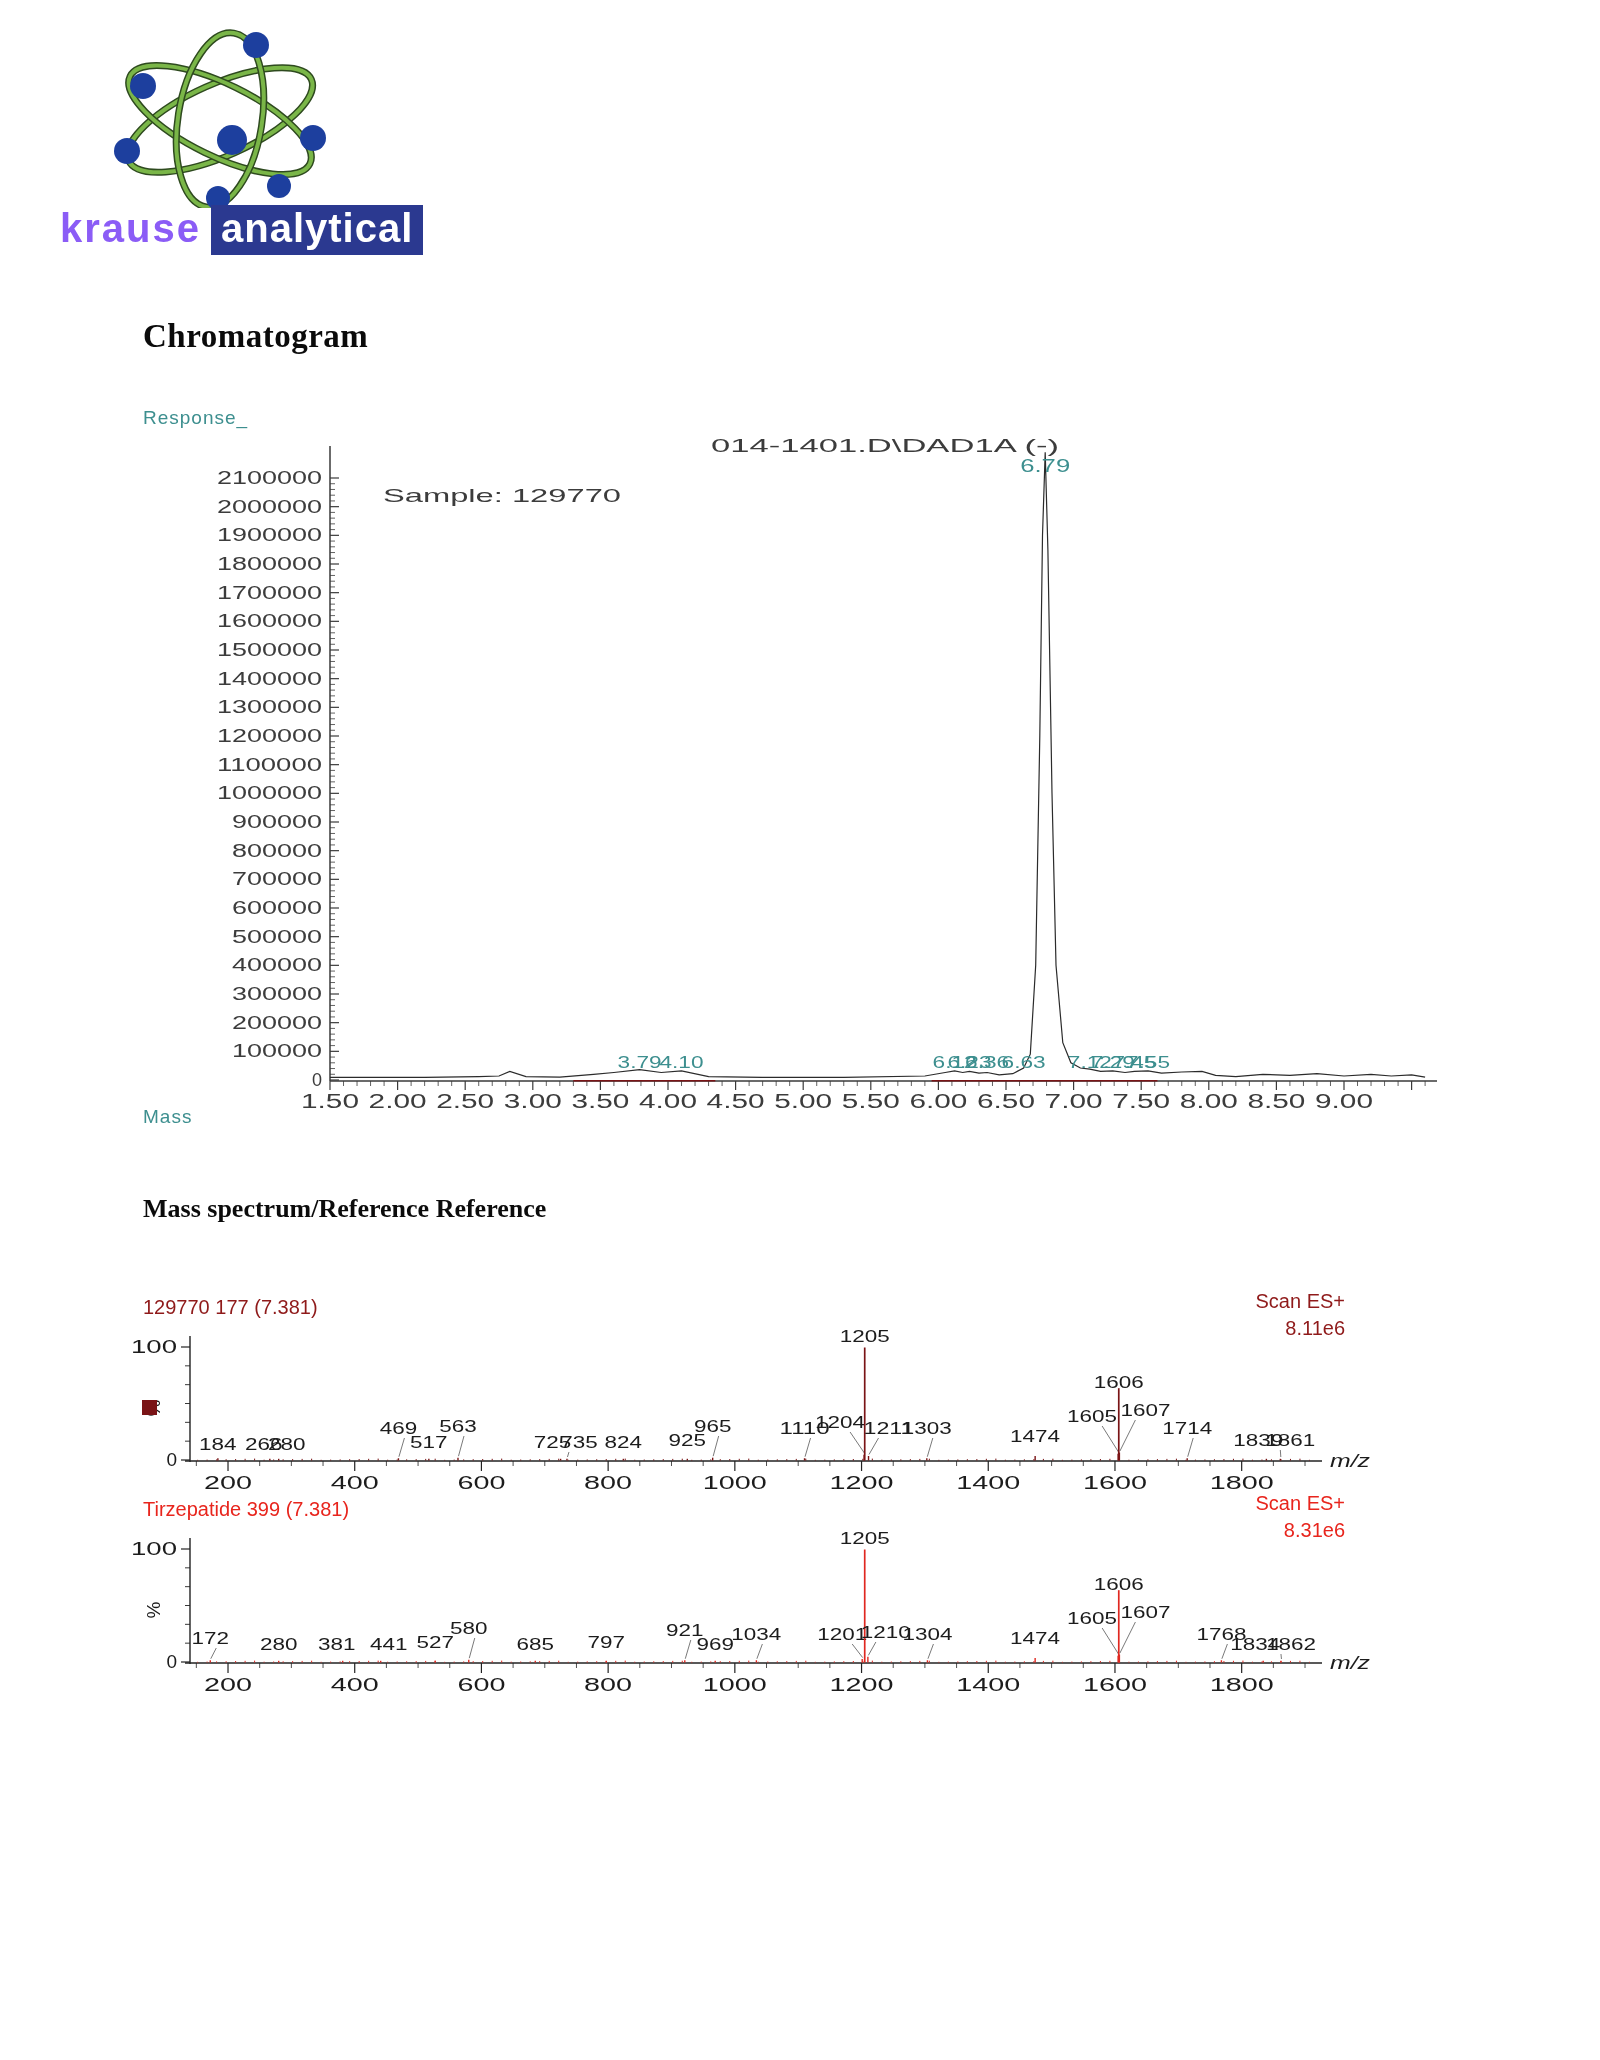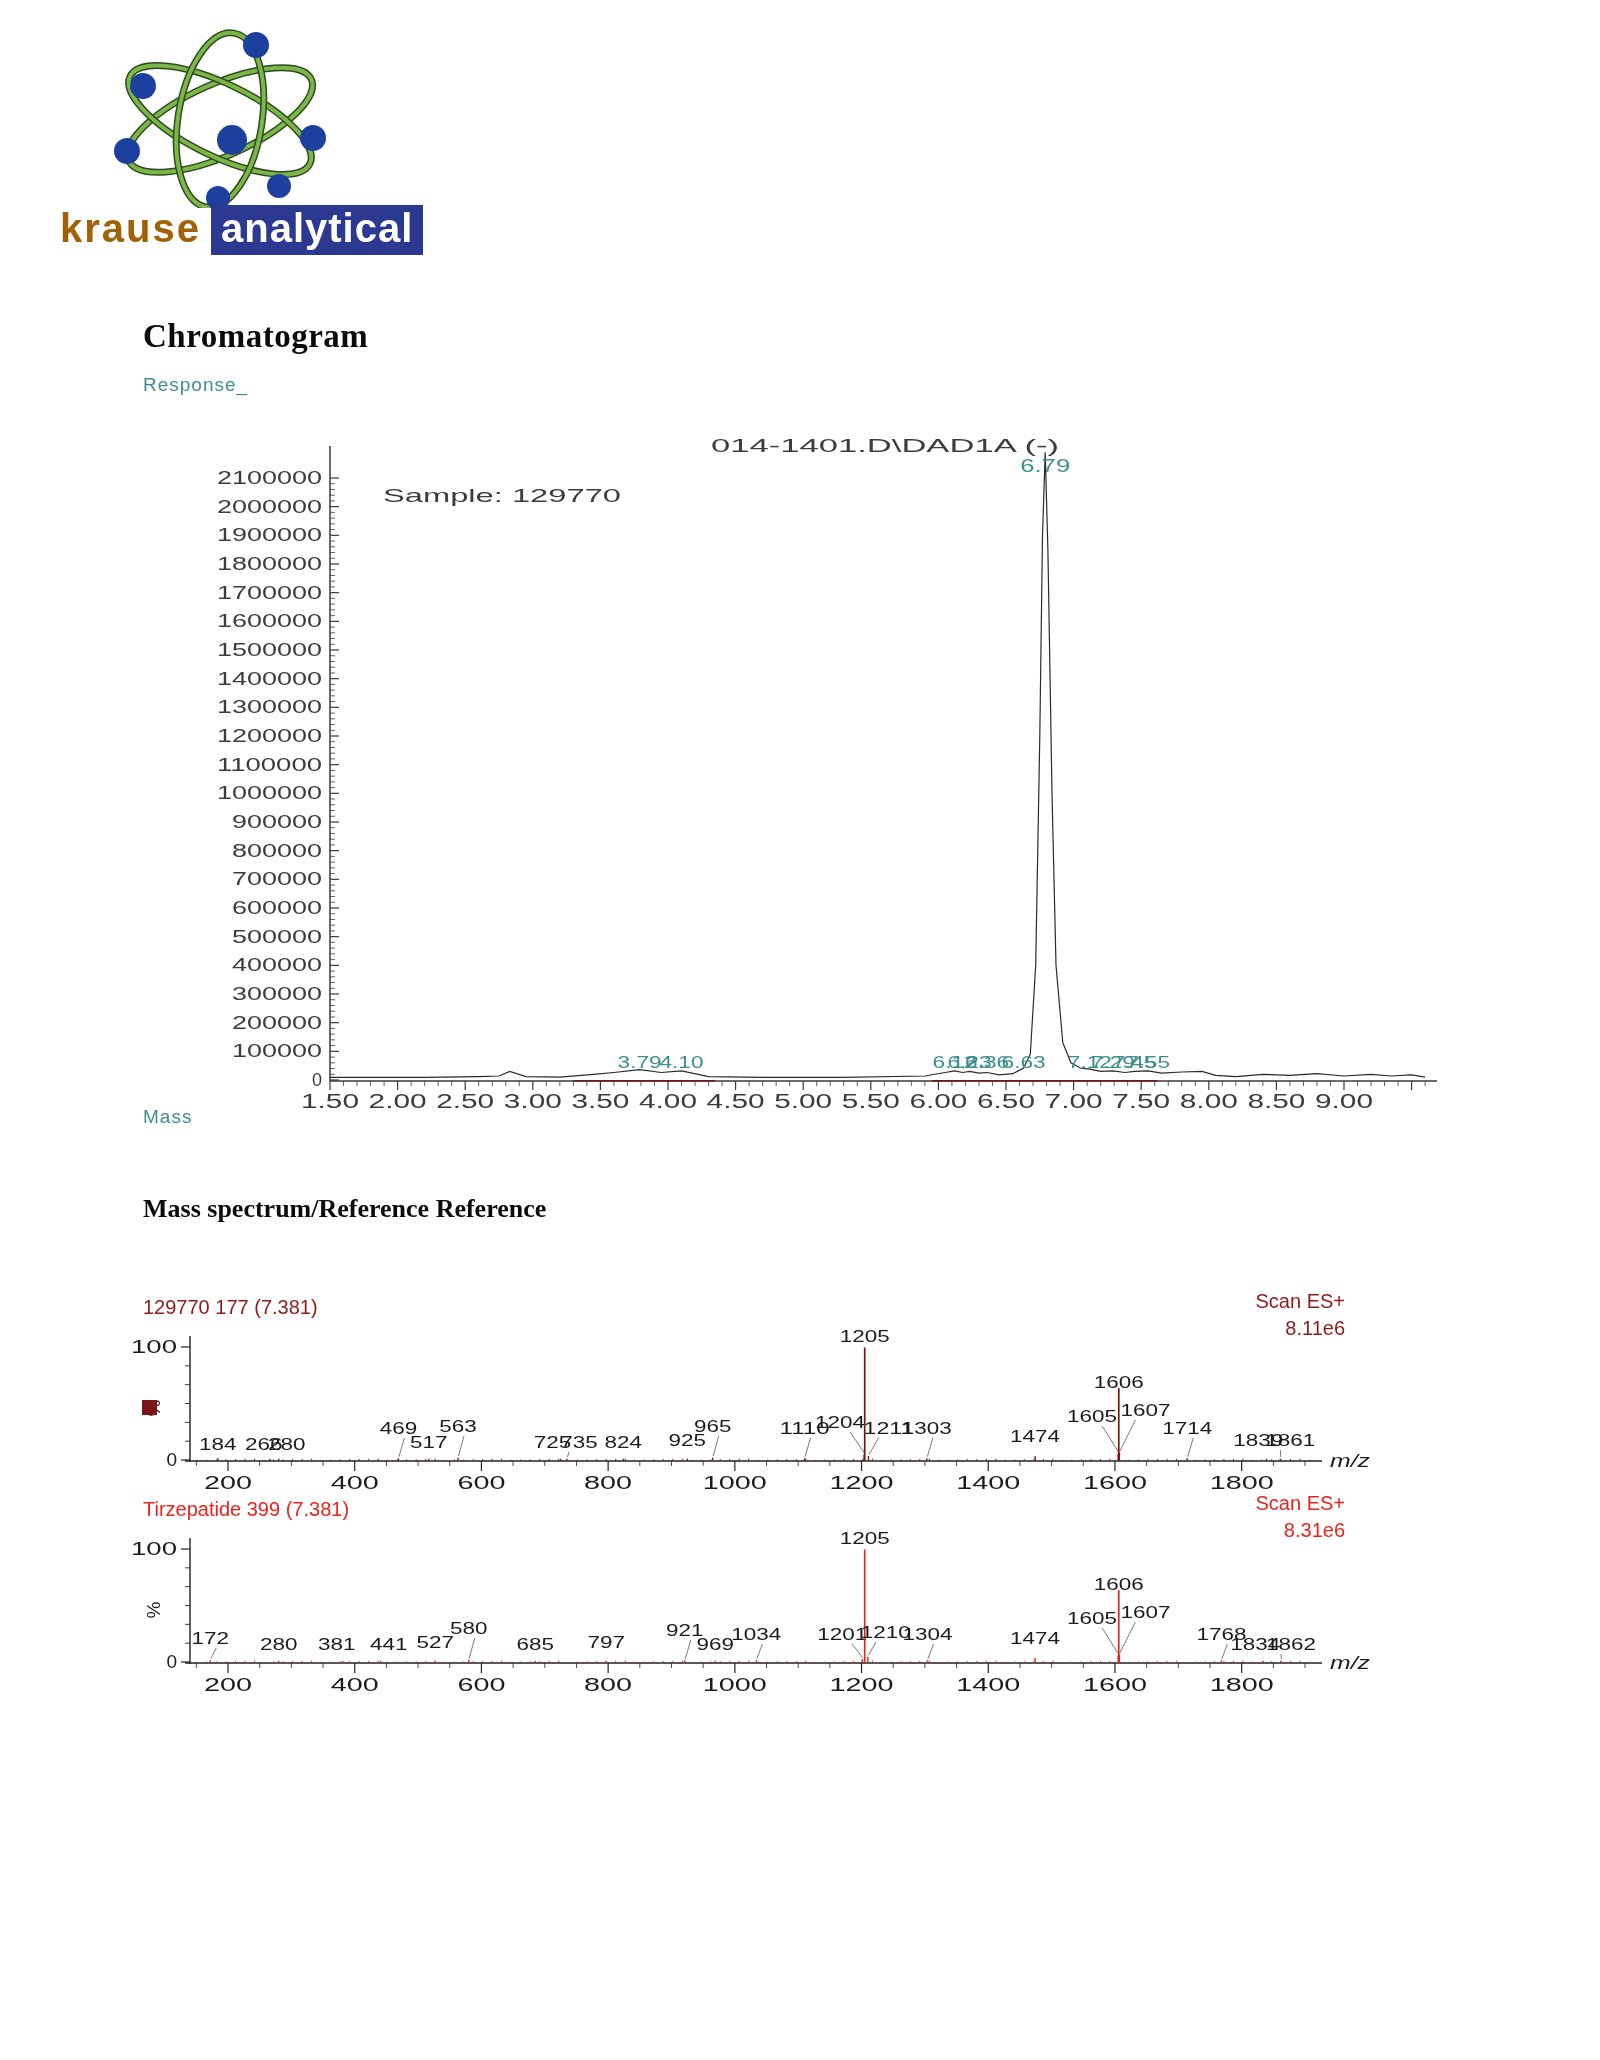--- a/index.html
+++ b/index.html
@@ -42,26 +42,26 @@
         <circle cx="196" cy="17" r="13"></circle>
         <circle cx="83" cy="58" r="13"></circle>
         <circle cx="67" cy="123" r="13"></circle>
         <circle cx="253" cy="110" r="13"></circle>
         <circle cx="219" cy="158" r="12"></circle>
         <circle cx="158" cy="170" r="12"></circle>
         <circle cx="172" cy="112" r="15"></circle>
       </g>
     </svg>
     <div id="logo-word">
-      <span class="krause" style="color: #a16207;">krause</span><span class="analytical" style="background: rgb(43, 57, 144);">analytical</span>
+      <span class="krause" style="color: #8b5cf6;">krause</span><span class="analytical" style="background: rgb(43, 57, 144);">analytical</span>
     </div>
   </div>
 
   <div id="chromo-heading" class="abs serif">Chromatogram</div>
-  <div id="response-label" class="abs" style="color: rgb(61, 143, 143);">Response_</div>
+  <div id="response-label" class="abs" style="color: rgb(61, 143, 143); margin-top: 33px;">Response_</div>
   <svg id="chromo-svg" class="abs" style="left:0;top:420px" width="1600" height="710" viewBox="0 0 1600 710">
       <line x1="330" y1="26" x2="330" y2="661" stroke="#3a3a3a" stroke-width="1.5"></line>
       <line x1="330" y1="661" x2="1437" y2="661" stroke="#3a3a3a" stroke-width="1.5"></line>
       <line x1="330" y1="660" x2="339" y2="660" stroke="#3a3a3a" stroke-width="1.2"></line>
       <text x="322" y="666" font-size="18" fill="#3c3c3c" text-anchor="end">0</text>
       <line x1="330" y1="631.3333333333334" x2="339" y2="631.3333333333334" stroke="#3a3a3a" stroke-width="1.2"></line>
       <text x="322" y="637.3333333333334" font-size="18" fill="#3c3c3c" text-anchor="end" textLength="90" lengthAdjust="spacingAndGlyphs">100000</text>
       <line x1="330" y1="602.6666666666666" x2="339" y2="602.6666666666666" stroke="#3a3a3a" stroke-width="1.2"></line>
       <text x="322" y="608.6666666666666" font-size="18" fill="#3c3c3c" text-anchor="end" textLength="90" lengthAdjust="spacingAndGlyphs">200000</text>
       <line x1="330" y1="574" x2="339" y2="574" stroke="#3a3a3a" stroke-width="1.2"></line>

